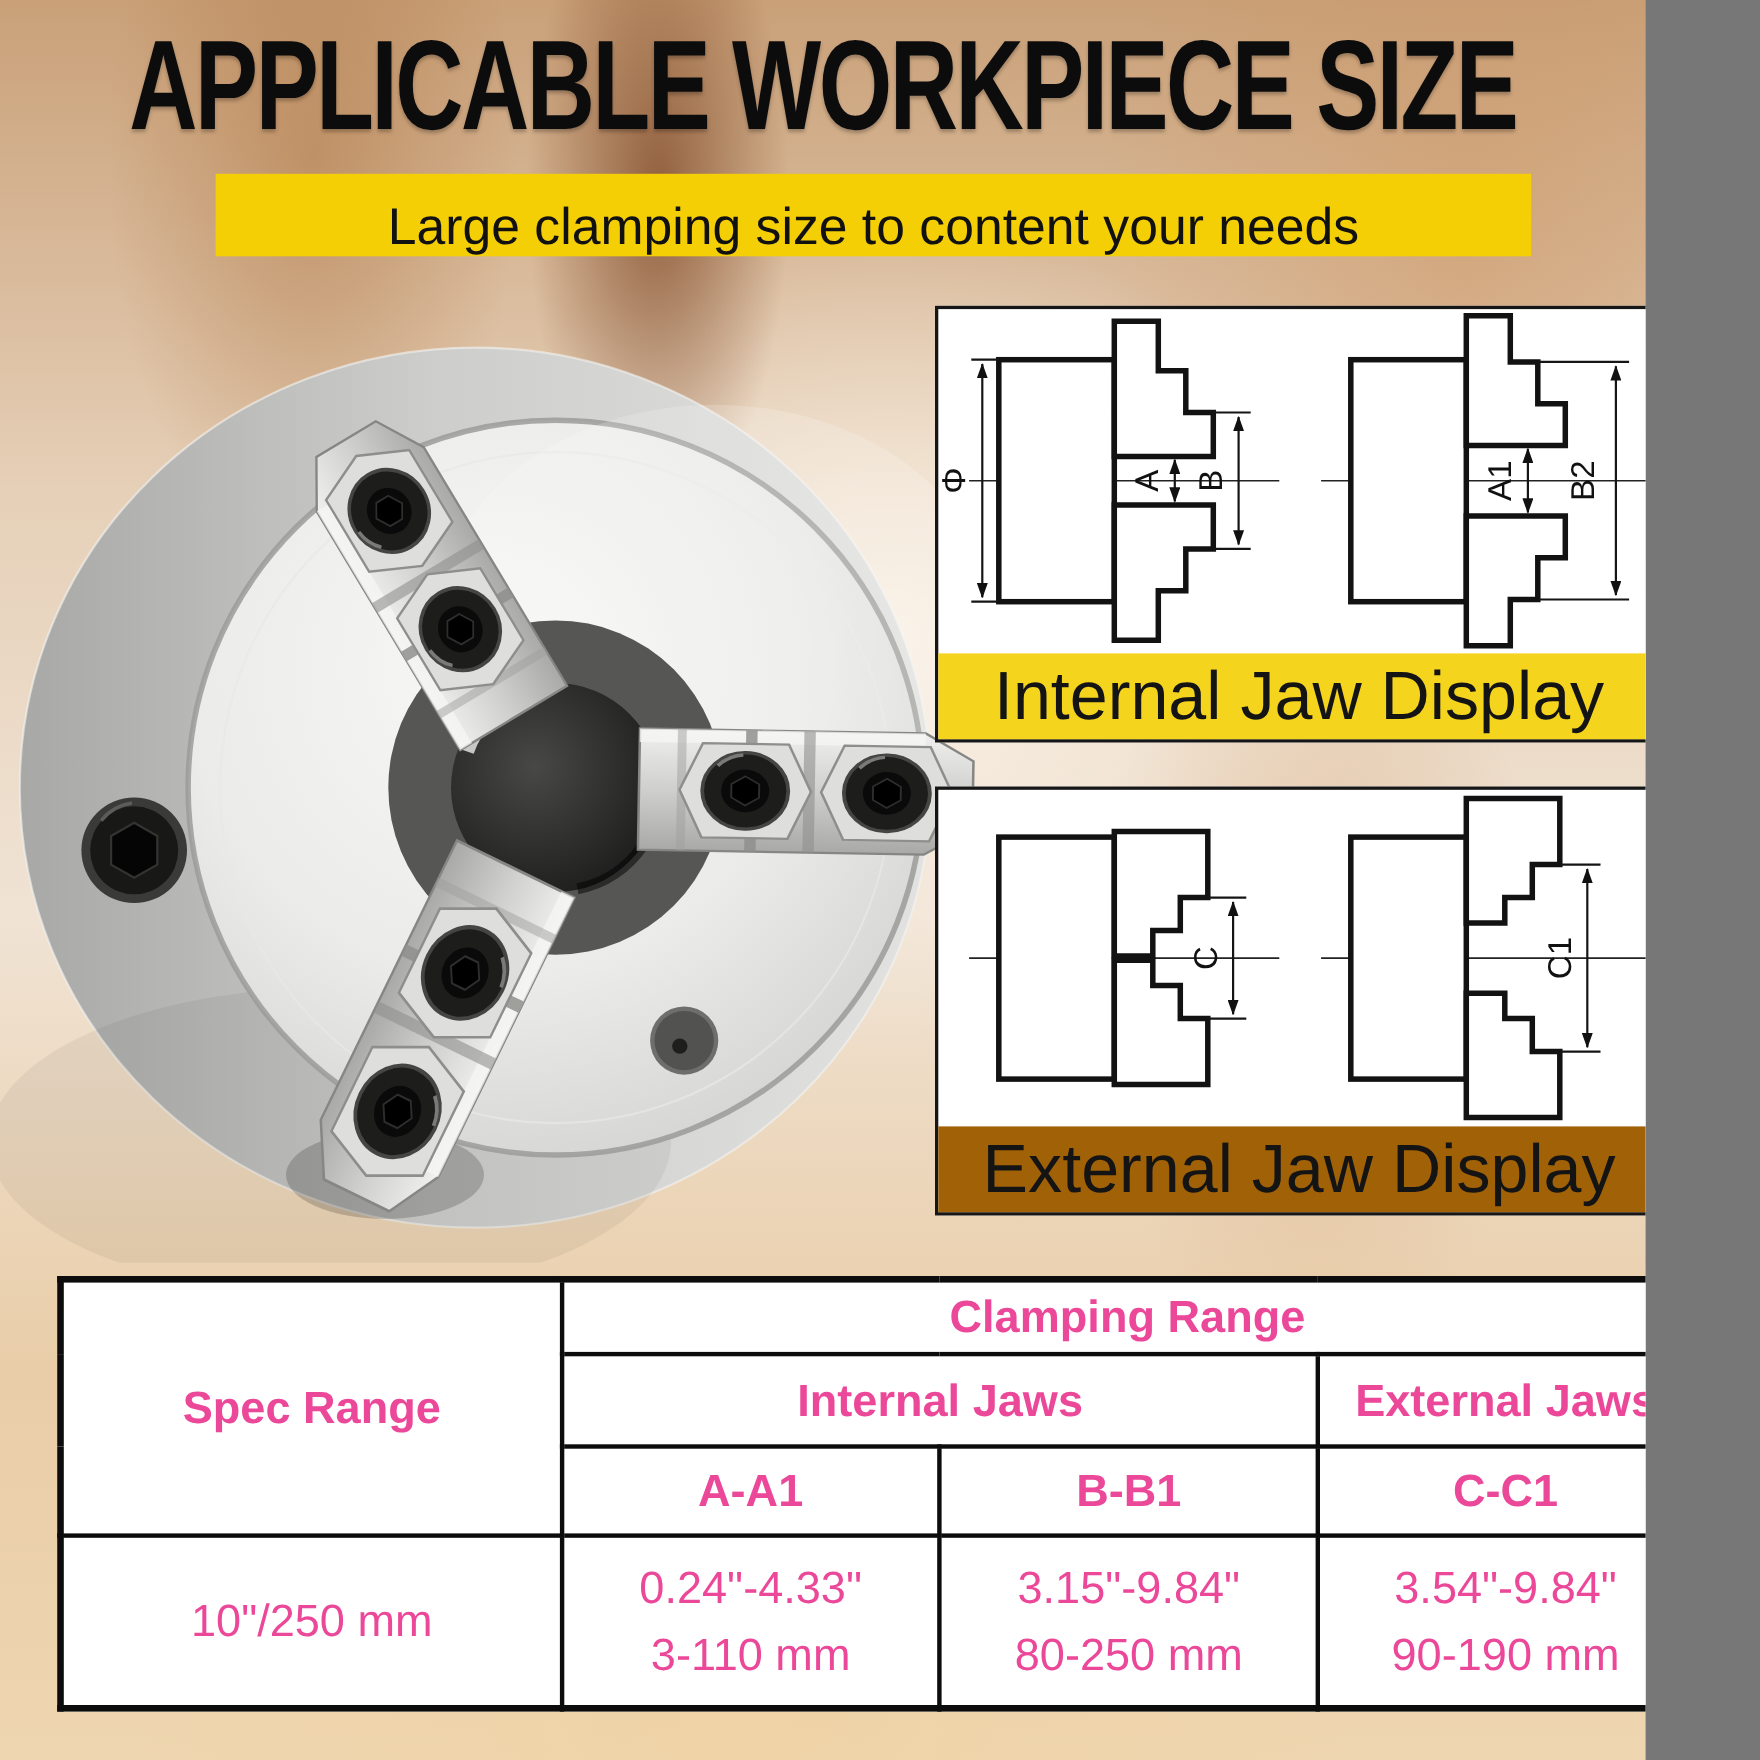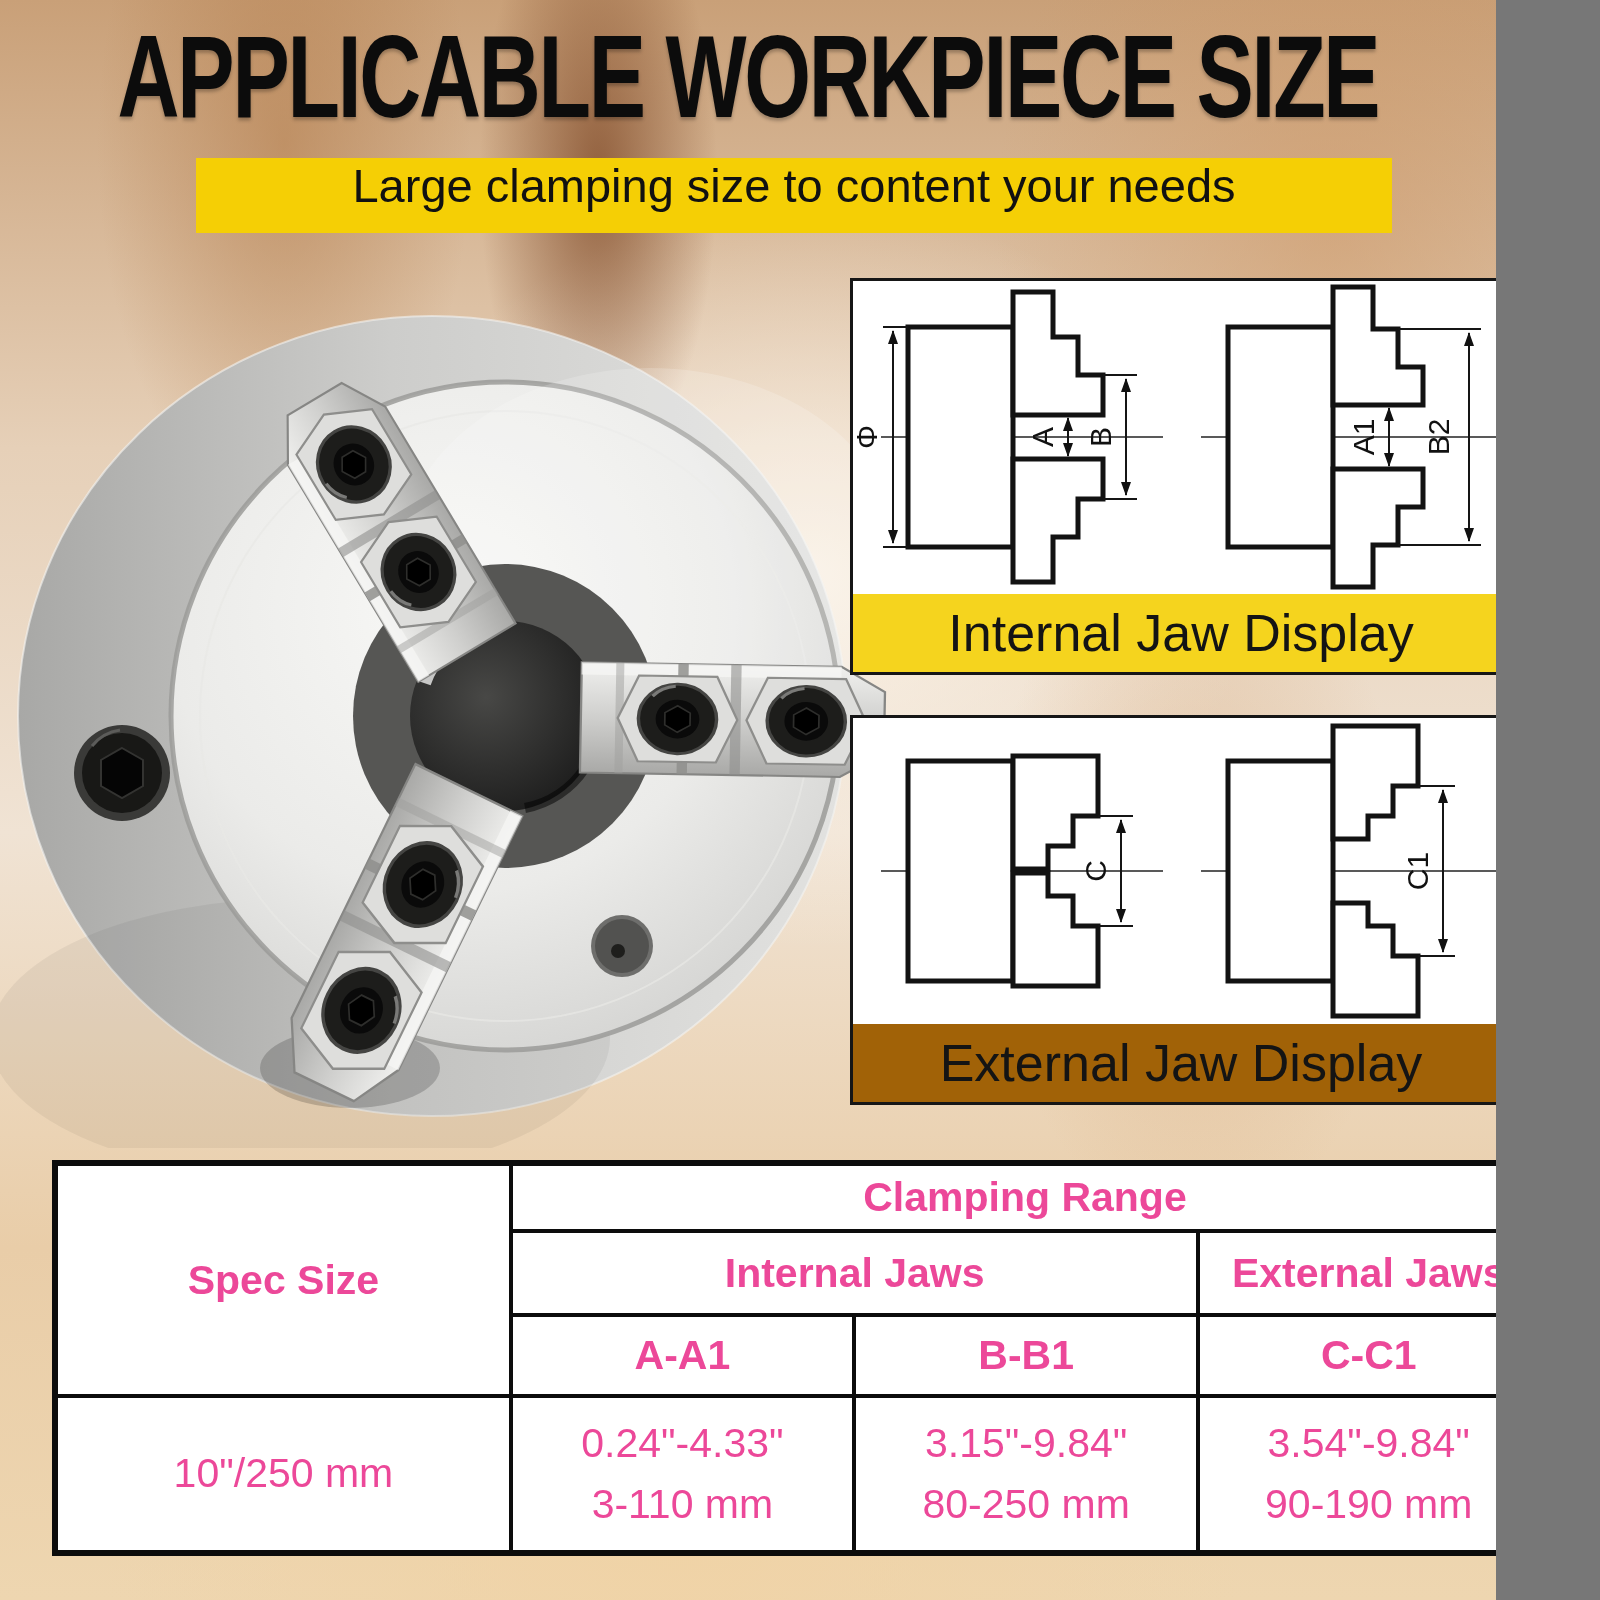--- a/index.html
+++ b/index.html
@@ -16,35 +16,35 @@
       linear-gradient(180deg,#c9a078 0%,#e6d0b8 28%,#f0e3d4 52%,#e9cda8 78%,#eed6b0 100%);
   }
   .title{
     position:absolute;top:10px;left:50%;margin:0;white-space:nowrap;
     transform:translateX(-50%) scaleX(.74);transform-origin:center top;
     font-size:116px;font-weight:bold;letter-spacing:-3px;color:#0c0c0c;
     text-shadow:0 3px 4px rgba(0,0,0,.25);
   }
   .subtitle-banner{
     position:absolute;left:196px;top:158px;width:1196px;height:75px;
-    display:flex;align-items:flex-start;justify-content:center;
+    display:flex;align-items:flex-end;justify-content:center;
   }
   .subtitle-banner span{font-size:47px;color:#111;}
   .chuck-wrap{position:absolute;left:0;top:268px;width:900px;height:880px;}
   .panel{
     position:absolute;left:850px;width:662px;background:#fff;
     border:3px solid #161616;box-sizing:border-box;
     display:flex;flex-direction:column;
   }
   .panel.internal{top:278px;height:397px;}
   .panel.external{top:715px;height:390px;}
   .panel svg{display:block;flex:1 1 auto;width:100%;}
   .panel .strip{
     flex:0 0 78px;display:flex;align-items:center;justify-content:center;
-    font-size:52px;color:#141414;
+    font-size:62px;color:#141414;
   }
   .diagram-line{stroke:#121212;stroke-width:5;fill:#fff;stroke-linejoin:miter;}
   .centerline{stroke:#222;stroke-width:1.5;}
   .dim{stroke:#151515;stroke-width:2;}
   .dim-label{font-family:"Liberation Sans",sans-serif;font-size:30px;fill:#111;text-anchor:middle;}
   .spec-table{
     position:absolute;left:52px;top:1160px;width:1491px;height:390px;
     border-collapse:collapse;table-layout:fixed;background:#fff;
     border:6px solid #0c0c0c;
   }
@@ -249,21 +249,21 @@
 
   <table class="spec-table">
     <colgroup>
       <col style="width:30.7%">
         <col style="width:23.1%">
         <col style="width:23.2%">
         <col style="width:23.0%">
     </colgroup>
     <tbody>
         <tr style="height:68px;">
-      <td rowspan="3" class="th">Spec Size</td>
+      <td rowspan="3" class="th">Spec Range</td>
       <td colspan="3" class="th">Clamping Range</td>
     </tr>
     <tr style="height:84px;">
       <td colspan="2" class="th">Internal Jaws</td>
       <td class="th">External Jaws</td>
     </tr>
     <tr style="height:81px;">
       <td class="th">A-A1</td>
       <td class="th">B-B1</td>
       <td class="th">C-C1</td>

